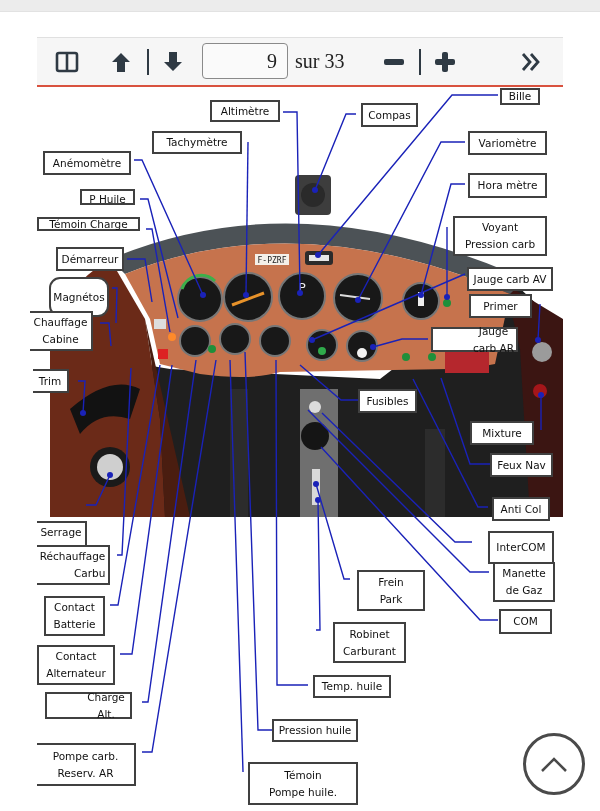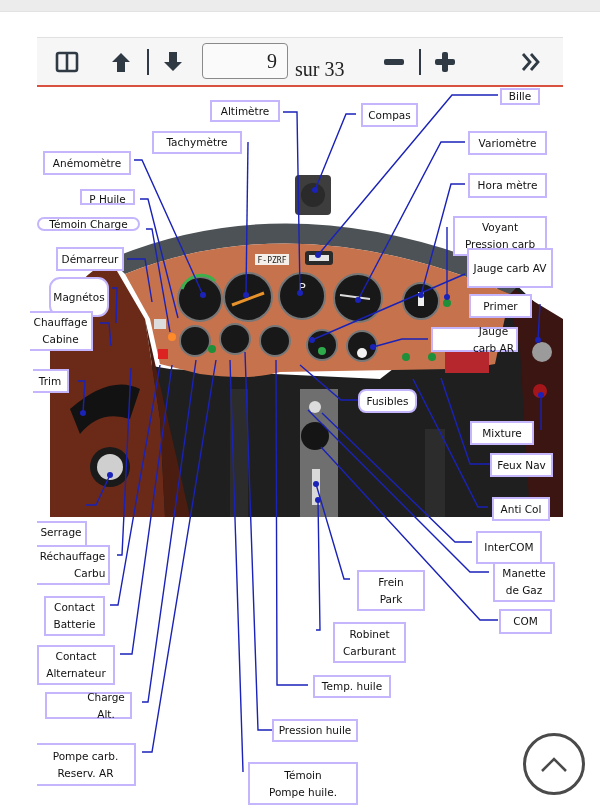--- a/index.html
+++ b/index.html
@@ -2,24 +2,24 @@
 <html><head>
 <meta charset="utf-8">
 <style>
   html,body{margin:0;padding:0;}
   body{width:600px;height:811px;background:#ffffff;position:relative;overflow:hidden;font-family:"Liberation Sans",sans-serif;}
   .topstrip{position:absolute;left:0;top:0;width:600px;height:11px;background:#ececec;border-bottom:1px solid #e2e2e2;}
   .toolbar{position:absolute;left:37px;top:37px;width:526px;height:50px;background:#f6f6f6;border-top:1px solid #e0e0e0;border-bottom:2px solid #d9523f;box-sizing:border-box;}
   .tb-btn{position:absolute;top:0;height:48px;display:flex;align-items:center;justify-content:center;cursor:pointer;}
   .tb-sep{position:absolute;top:11px;width:2px;height:26px;background:#2f3a44;}
   .page-input{position:absolute;left:165px;top:5px;width:86px;height:36px;border:1px solid #8a8a8a;border-radius:4px;background:#fafafa;box-sizing:border-box;font-family:"Liberation Serif",serif;font-size:20px;text-align:right;padding:0 10px 0 0;color:#222;}
-  .page-total{position:absolute;left:258px;top:20px;font-family:"Liberation Serif",serif;font-size:20px;color:#222;}
+  .page-total{position:absolute;left:258px;top:12px;font-family:"Liberation Serif",serif;font-size:20px;color:#222;}
   .photo{position:absolute;left:50px;top:89px;width:513px;height:428px;}
   .lines{position:absolute;left:0;top:0;width:600px;height:811px;pointer-events:none;}
-  .lbl{position:absolute;background:#fff;border:2px solid #c4b5fd;box-sizing:border-box;font-family:"DejaVu Sans",sans-serif;font-size:10.5px;color:#111;display:flex;align-items:center;justify-content:center;text-align:center;line-height:17px;white-space:pre-line;cursor:pointer;}
+  .lbl{position:absolute;background:#fff;border:2px solid #404040;box-sizing:border-box;font-family:"DejaVu Sans",sans-serif;font-size:10.5px;color:#111;display:flex;align-items:center;justify-content:center;text-align:center;line-height:17px;white-space:pre-line;cursor:pointer;}
   .scrolltop{position:absolute;left:523px;top:733px;width:62px;height:62px;border:3px solid #4a4a4a;border-radius:50%;box-sizing:border-box;background:rgba(255,255,255,0.9);display:flex;align-items:center;justify-content:center;cursor:pointer;}
 </style>
 </head>
 <body>
 
 <div class="topstrip"></div>
 
 <div class="toolbar">
   <div class="tb-btn" style="left:14px;width:32px;">
     <svg width="24" height="22">
@@ -225,38 +225,38 @@
 </svg>
 
 <div class="lbl" style="left:210px;top:100px;width:70px;height:22px;">Altimètre</div>
 <div class="lbl" style="left:361px;top:103px;width:57px;height:24px;">Compas</div>
 <div class="lbl" style="left:500px;top:88px;width:40px;height:17px;">Bille</div>
 <div class="lbl" style="left:152px;top:131px;width:90px;height:23px;">Tachymètre</div>
 <div class="lbl" style="left:468px;top:131px;width:79px;height:24px;">Variomètre</div>
 <div class="lbl" style="left:43px;top:151px;width:88px;height:24px;">Anémomètre</div>
 <div class="lbl" style="left:468px;top:173px;width:79px;height:25px;">Hora mètre</div>
 <div class="lbl" style="left:80px;top:189px;width:55px;height:16px;overflow:hidden;align-items:flex-start;">P Huile</div>
-<div class="lbl" style="left:37px;top:217px;width:103px;height:14px;border-radius:12px;">Témoin Charge</div>
+<div class="lbl" style="left:37px;top:217px;width:103px;height:14px;">Témoin Charge</div>
 <div class="lbl" style="left:453px;top:216px;width:94px;height:40px;">Voyant
 Pression carb</div>
 <div class="lbl" style="left:56px;top:247px;width:68px;height:24px;">Démarreur</div>
-<div class="lbl" style="left:467px;top:248px;width:86px;height:40px;">Jauge carb AV</div>
+<div class="lbl" style="left:467px;top:267px;width:86px;height:24px;">Jauge carb AV</div>
 <div class="lbl" style="left:49px;top:277px;width:60px;height:40px;border-radius:11px;">Magnétos</div>
 <div class="lbl" style="left:469px;top:294px;width:63px;height:24px;">Primer</div>
 <div class="lbl" style="left:30px;top:311px;width:63px;height:40px;border-left:none;">Chauffage
 Cabine</div>
 <div class="lbl" style="left:431px;top:327px;width:87px;height:25px;padding-left:38px;">Jauge carb AR</div>
 <div class="lbl" style="left:33px;top:369px;width:36px;height:24px;border-left:none;">Trim</div>
-<div class="lbl" style="left:358px;top:389px;width:59px;height:24px;border-radius:8px;">Fusibles</div>
+<div class="lbl" style="left:358px;top:389px;width:59px;height:24px;">Fusibles</div>
 <div class="lbl" style="left:470px;top:421px;width:64px;height:24px;">Mixture</div>
 <div class="lbl" style="left:490px;top:453px;width:63px;height:24px;">Feux Nav</div>
 <div class="lbl" style="left:37px;top:492px;width:50px;height:39px;border-left:none;margin-top:29px;">Serrage
 Trim</div>
 <div class="lbl" style="left:492px;top:497px;width:58px;height:24px;">Anti Col</div>
-<div class="lbl" style="left:476px;top:531px;width:66px;height:33px;">InterCOM</div>
+<div class="lbl" style="left:488px;top:531px;width:66px;height:33px;">InterCOM</div>
 <div class="lbl" style="left:37px;top:545px;width:73px;height:40px;border-left:none;text-align:right;">Réchauffage
 Carbu</div>
 <div class="lbl" style="left:493px;top:562px;width:62px;height:40px;">Manette
 de Gaz</div>
 <div class="lbl" style="left:357px;top:570px;width:68px;height:41px;">Frein
 Park</div>
 <div class="lbl" style="left:44px;top:596px;width:61px;height:40px;">Contact
 Batterie</div>
 <div class="lbl" style="left:499px;top:609px;width:53px;height:25px;">COM</div>
 <div class="lbl" style="left:333px;top:622px;width:73px;height:41px;">Robinet

